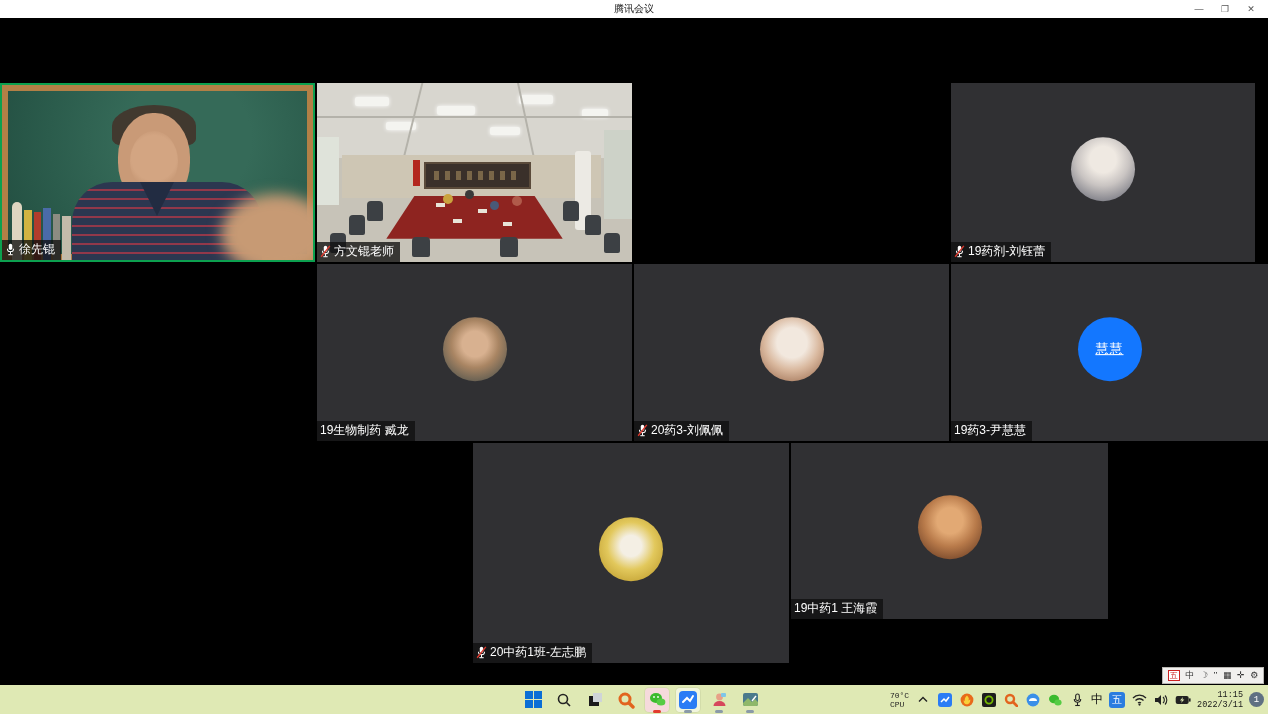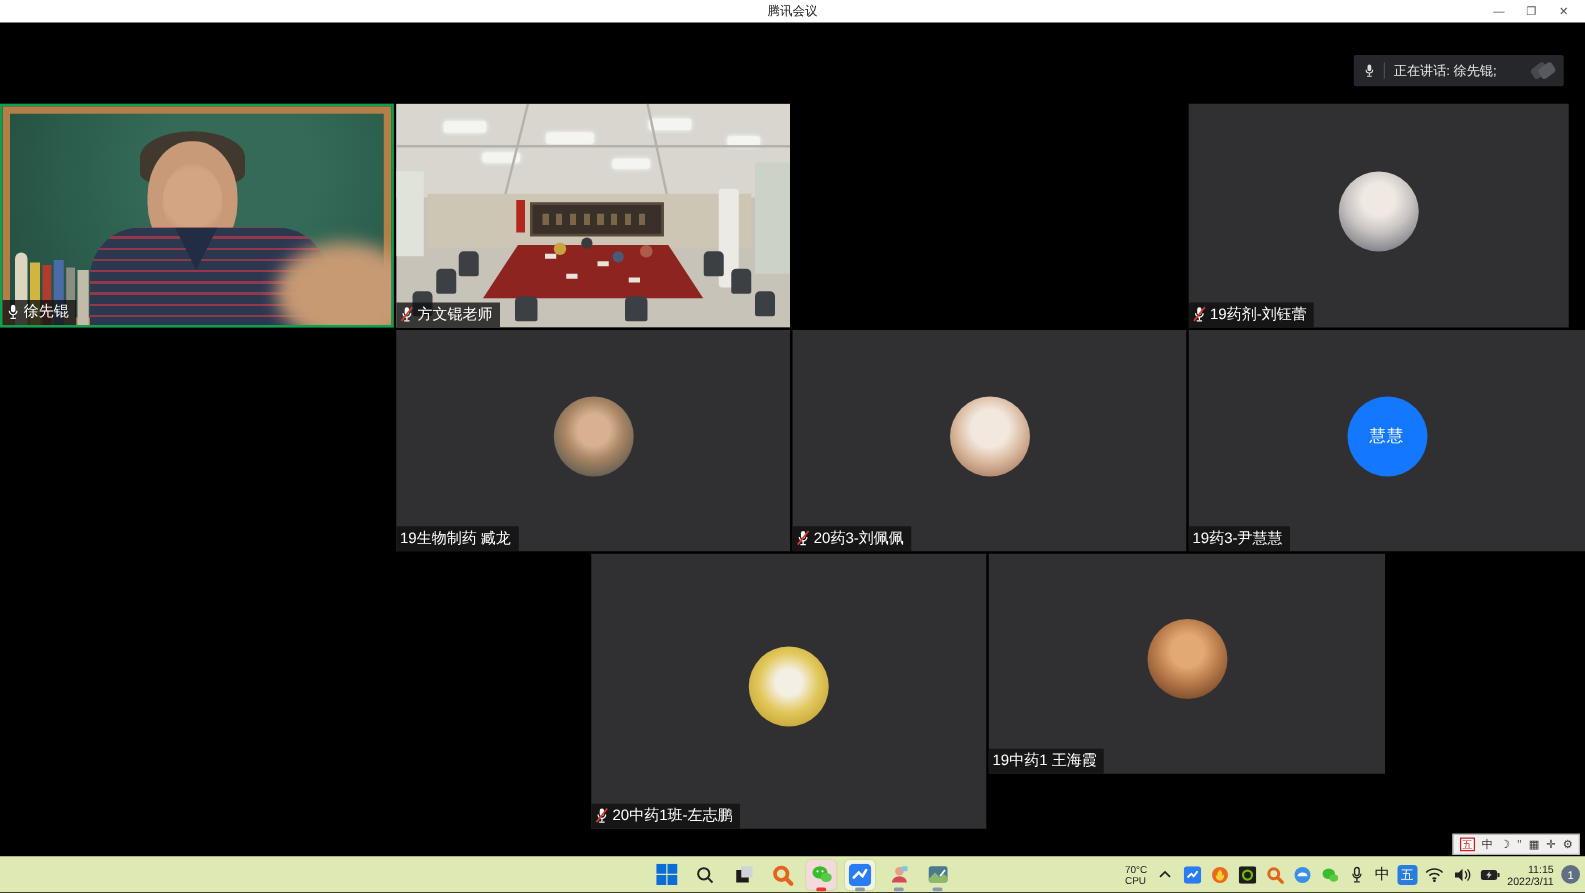--- a/index.html
+++ b/index.html
@@ -27,21 +27,21 @@
 
   
   .tile { position:absolute; background:#303033; overflow:hidden; }
   .tile.active { border:2px solid #0ca04f; }
   .vlabel { position:absolute; left:0; bottom:0; display:flex; align-items:center;
     background:rgba(16,16,16,.78); padding:1px 6px 2px 3px; z-index:5; }
   .tile.active .vlabel{ bottom:0; left:0; }
   .vlabel .nm { font-size:12px; color:#fff; white-space:nowrap; }
   .micw { width:11px; height:13px; margin-right:3px; flex:0 0 auto; }
   .avatar { position:absolute; left:50%; top:50%; transform:translate(-50%,-56%);
-    width:64px; height:64px; border-radius:50%; }
+    width:64px; height:64px; border-radius:50%;text-decoration:underline; }
   .avatar.initials { display:flex; align-items:center; justify-content:center;
     color:#fff; font-size:13px; letter-spacing:1px; }
 
   
   .av-doll   { background:radial-gradient(circle at 45% 38%, #e9d6c2 0 22%, #caa183 45%, #8d6247 78%, #6e4a36 100%); }
   .av-grey   { background:radial-gradient(circle at 50% 35%, #efe9e2 0 25%, #c9c4c2 50%, #84848c 80%, #5a5a62 100%); }
   .av-purple { background:radial-gradient(circle at 50% 40%, #f0eaf6 0 20%, #c9bbe2 45%, #8f7fb6 80%, #6a5c90 100%); }
   .av-photo-man { background:radial-gradient(circle at 50% 42%, #d8b190 0 26%, #a98563 48%, #6c6354 75%, #4a453c 100%); }
   .av-bunny  { background:radial-gradient(circle at 50% 40%, #f2e8de 0 30%, #d9b89e 55%, #a87c60 85%, #7c5640 100%); }
   .av-plant  { background:radial-gradient(circle at 48% 42%, #e8d6bc 0 20%, #a8b086 45%, #6d7a52 80%, #4a563a 100%); }
@@ -95,21 +95,21 @@
 
   
   .taskbar { position:absolute; left:0; top:685px; width:1268px; height:29px; background:#dfe9b4;
     display:flex; align-items:center; }
   .tb-center { position:absolute; left:521px; top:0; height:29px; display:flex; align-items:center; gap:7px; }
   .tbi { position:relative; width:24px; height:24px; display:flex; align-items:center; justify-content:center;
     border-radius:4px; }
   .tbi.open { background:rgba(255,255,255,.55); box-shadow:0 0 0 1px rgba(0,0,0,.05); }
   .tbi .dash { position:absolute; bottom:-1px; left:8px; width:8px; height:3px; border-radius:2px; background:#8a9aa8; }
   .tbi .dash.red { background:#e23b2e; }
-  .tb-right { position:absolute; right:4px; top:0; height:29px; display:flex; align-items:center; gap:6px; }
+  .tb-right { position:absolute; right:4px; top:0; height:29px; display:flex; align-items:center; gap:6px;font-family:Liberation Mono, monospace; }
   .cpu { font-size:8px; line-height:9px; color:#222; text-align:left; }
   .trayi { width:16px; height:16px; display:flex; align-items:center; justify-content:center; }
   .ime-ch { font-size:12px; color:#111; }
   .ime-wb { width:16px; height:16px; background:#2a7de0; color:#fff; font-size:10px; border-radius:3px;
     display:flex; align-items:center; justify-content:center; }
   .clock { font-size:8.5px; line-height:10px; color:#1a1a1a; text-align:right; }
   .badge { width:15px; height:15px; border-radius:50%; background:#5f7082; color:#fff; font-size:9px;
     display:flex; align-items:center; justify-content:center; }
 
   
@@ -127,34 +127,20 @@
 
   <div class="titlebar">
     <span class="ttl">腾讯会议</span>
     <div class="win-controls">
       <span>—</span>
       <span>❐</span>
       <span>✕</span>
     </div>
   </div>
 
-  <div class="banner">
-    <svg class="bmic" viewBox="0 0 12 15">
-      <rect x="4" y="1" width="4" height="7" rx="2" fill="#ddd"></rect>
-      <path d="M2.5 6.5 a3.5 3.5 0 0 0 7 0" stroke="#ddd" fill="none" stroke-width="1.2"></path>
-      <line x1="6" y1="10" x2="6" y2="13" stroke="#ddd" stroke-width="1.2"></line>
-      <line x1="3.5" y1="13.5" x2="8.5" y2="13.5" stroke="#ddd" stroke-width="1.2"></line>
-    </svg>
-    <i class="sep"></i>
-    <span class="btxt">正在讲话: 徐先锟;</span>
-    <span class="blogo">
-        <i></i>
-        <i></i>
-      </span>
-  </div>
 
   <div class="tile" style="left:317px;top:83px;width:315px;height:179px;">
     <div class="scene2">
       <div class="ceil">
         <i style="left:12%;top:18%;width:34px;height:9px;"></i>
         <i style="left:38%;top:30%;width:38px;height:9px;"></i>
         <i style="left:64%;top:16%;width:34px;height:9px;"></i>
         <i style="left:84%;top:34%;width:26px;height:8px;"></i>
         <i style="left:22%;top:52%;width:30px;height:8px;"></i>
         <i style="left:55%;top:58%;width:30px;height:8px;"></i>

